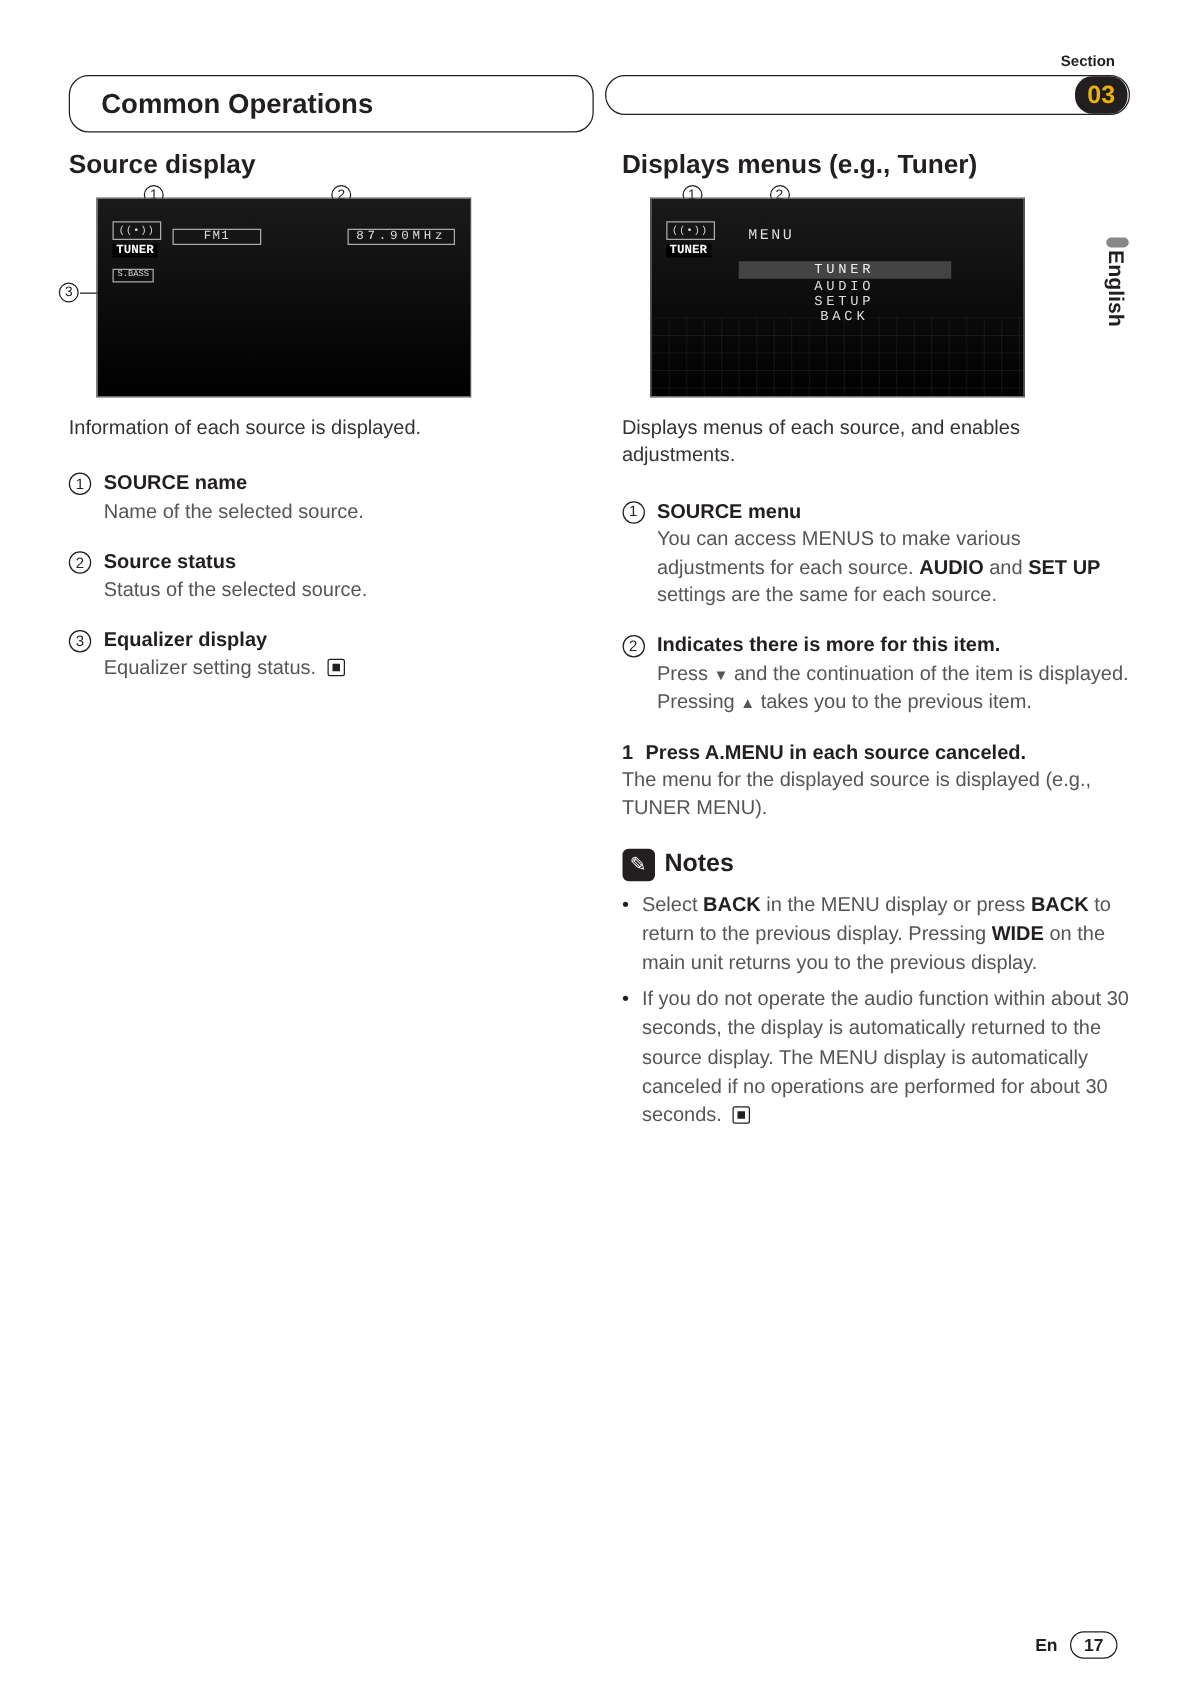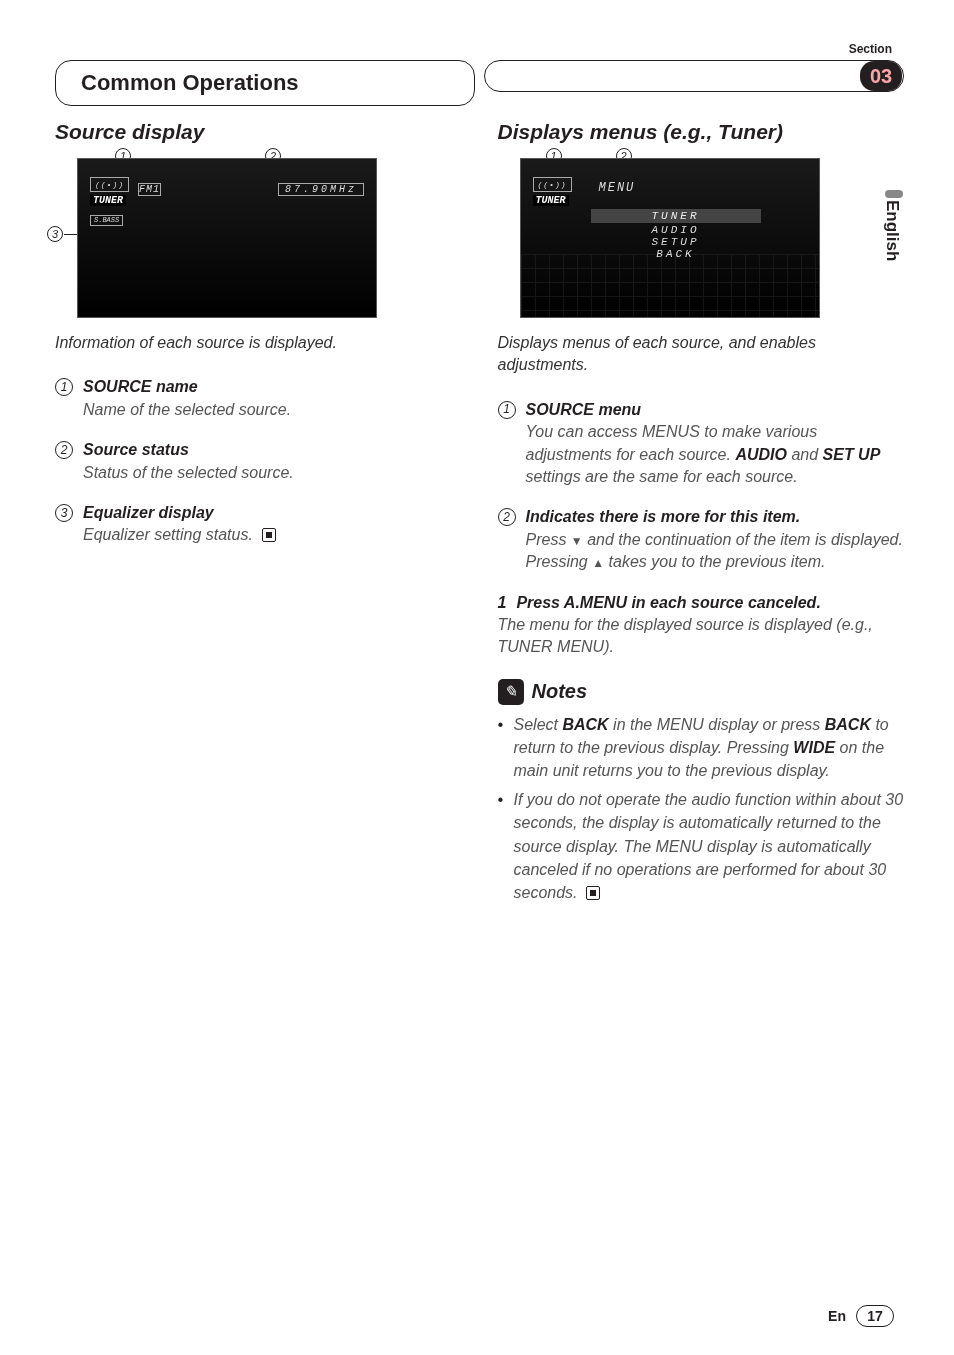--- a/index.html
+++ b/index.html
@@ -50,36 +50,35 @@
     width: 420px;
     height: 32px;
     border: 1.5px solid #231f20;
     border-radius: 16px;
     display: flex;
     align-items: center;
     justify-content: flex-end;
   }
   .chapter-badge {
     background: #231f20;
-    color: #fca5a5;
+    color: #eab308;
     width: 42px;
     height: 30px;
     border-radius: 14px;
     display: flex;
     align-items: center;
     justify-content: center;
     font-size: 20px;
     font-weight: bold;
     margin-right: 1px;
   }
   .columns {
     display: flex;
     gap: 36px;
     margin-top: 64px;
-    font-style: italic;
   }
   .col { flex: 1; }
   .section-heading {
     font-size: 21px;
     font-weight: bold;
     margin-bottom: 10px;
     color: #231f20;
   }
   .lcd {
     background: linear-gradient(#1a1a1a, #000);
@@ -107,21 +106,21 @@
     background:#000; color:#fff;
     font-size: 10px;
     padding: 0 3px;
     font-weight: bold;
     letter-spacing: 0;
   }
   .lcd .band-box {
     position: absolute;
     top: 24px; left: 60px;
     border: 1px solid #aaa;
-    padding: 0px 0;
+    padding: 0px 24px;
     font-size: 10px;
   }
   .lcd .freq-box {
     position: absolute;
     top: 24px; right: 12px;
     border: 1px solid #aaa;
     padding: 0px 6px;
     font-size: 10px;
     letter-spacing: 3px;
   }

